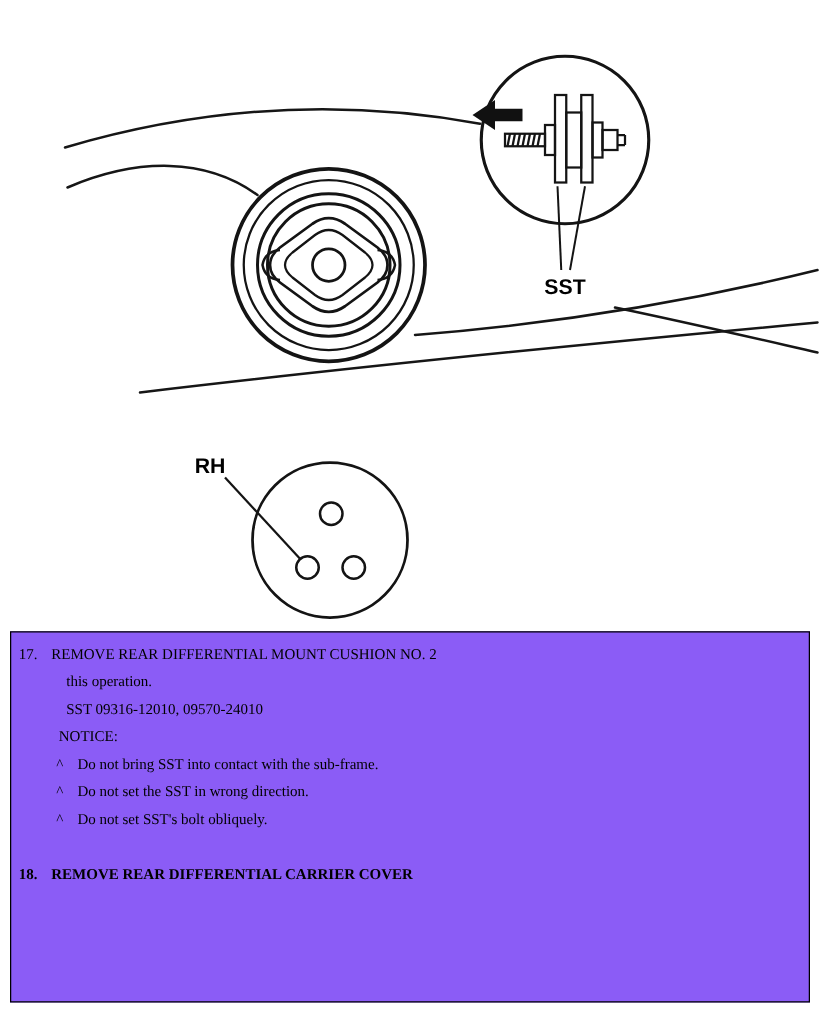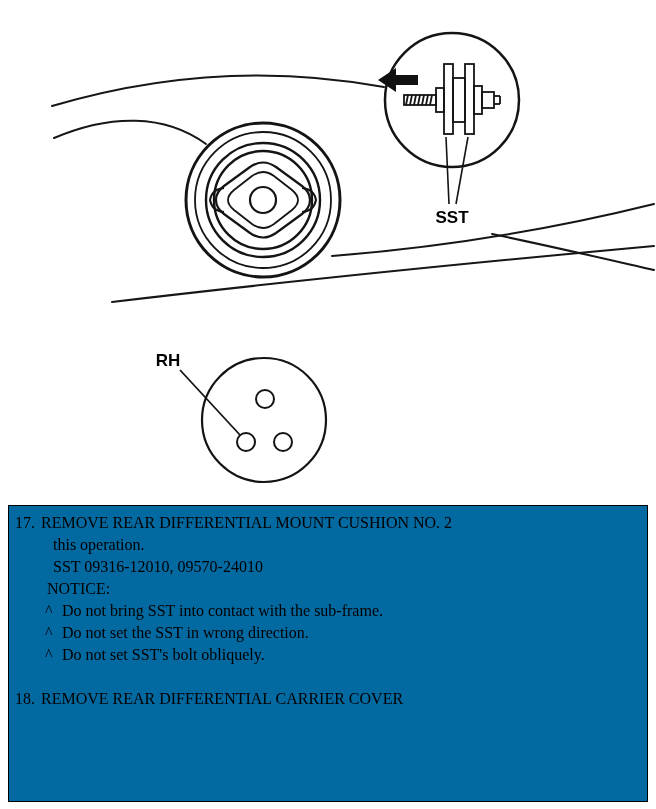--- a/index.html
+++ b/index.html
@@ -7,50 +7,50 @@
   body {
     width: 656px;
     height: 809px;
     position: relative;
     font-family: "Liberation Serif", serif;
     color: #000;
     overflow: hidden;
   }
   .diagram-wrap {
     position: absolute;
-    top: 4px; left: 0;
+    top: 16px; left: 0;
     width: 656px; height: 505px;
   }
   svg text {
     font-family: "Liberation Sans", sans-serif;
     font-weight: bold;
     font-size: 17px;
     fill: #000;
   }
   .panel {
     position: absolute;
     left: 8px;
     right: 8px;
     top: 505px;
     bottom: 7px;
     border: 1.5px solid #000;
     padding: 6px 6px;
-    font-size: 16px;
+    font-size: 12px;
     line-height: 22px;
-    background: #0369a1;
+    background: #8b5cf6;
   }
   .ln { white-space: nowrap; }
   .step .num { display: inline-block; width: 26px; }
   .sub { padding-left: 16px; }
   .sub .marker { display: inline-block; width: 17px; }
   .cont { padding-left: 38px; }
   .notice-head { padding-left: 32px; }
   .notice { padding-left: 30px; }
   .notice .bullet { display: inline-block; width: 17px; }
-  .step18 { margin-top: 22px; }
+  .step18 { margin-top: 22px; font-weight: bold; }
 </style>
 </head>
 <body>
 
 <div class="diagram-wrap">
   <svg width="656" height="505" viewBox="0 0 656 505" xmlns="http://www.w3.org/2000/svg">
 
     <g fill="none" stroke="#161616" stroke-width="2" stroke-linecap="round">
       <path d="M 52,102 C 160,70 270,62 384,83"></path>
       <path d="M 54,134 C 110,110 165,110 206,140"></path>

